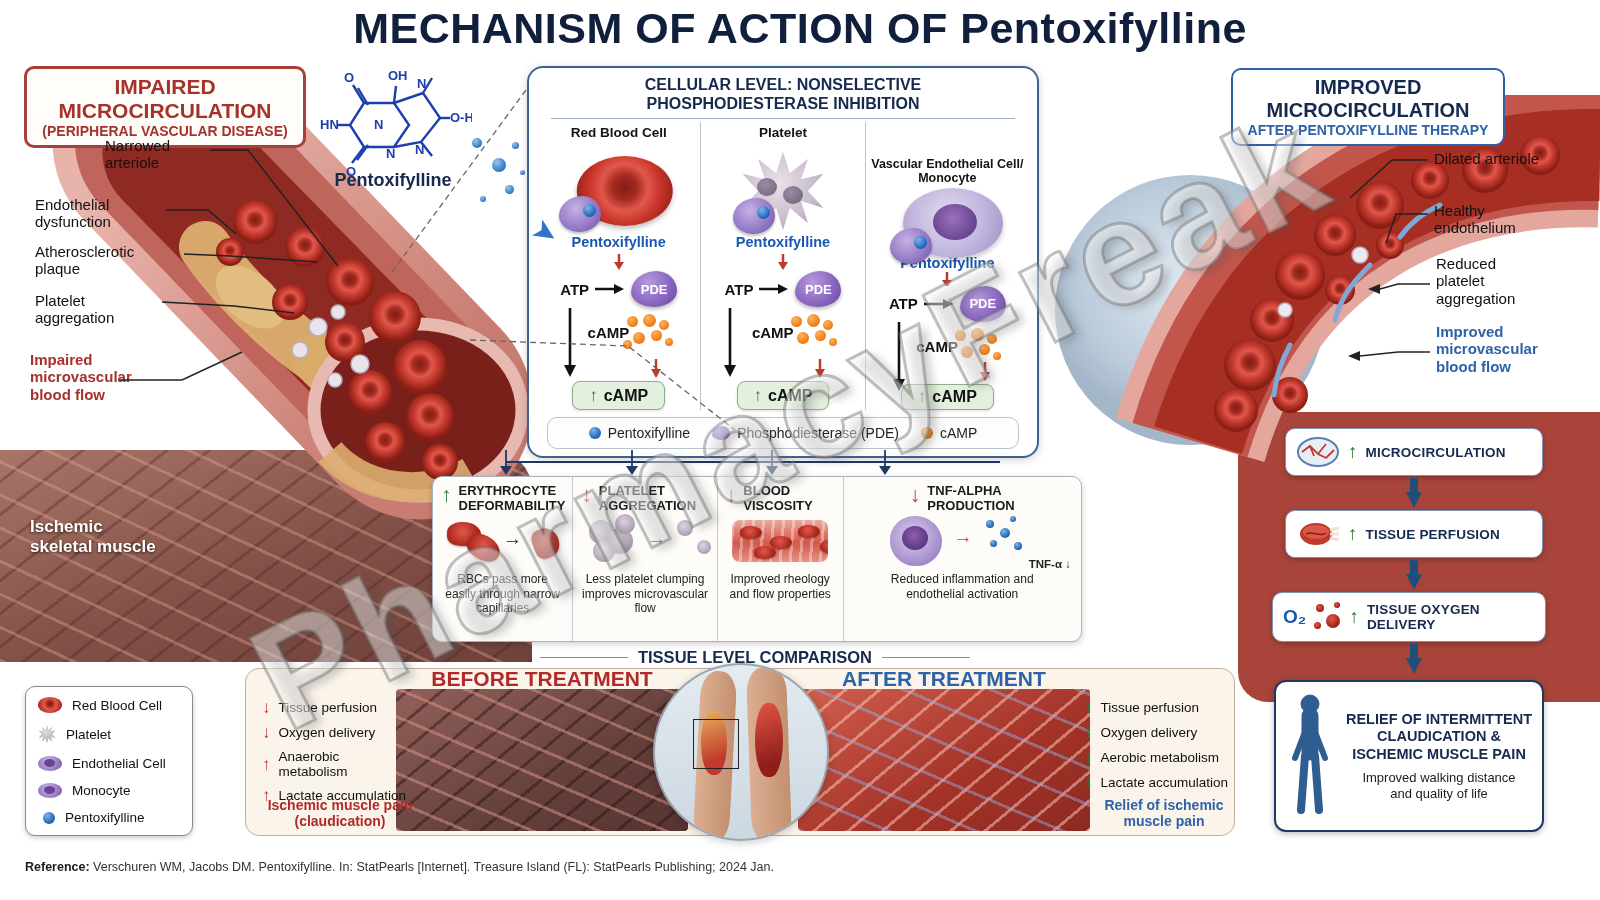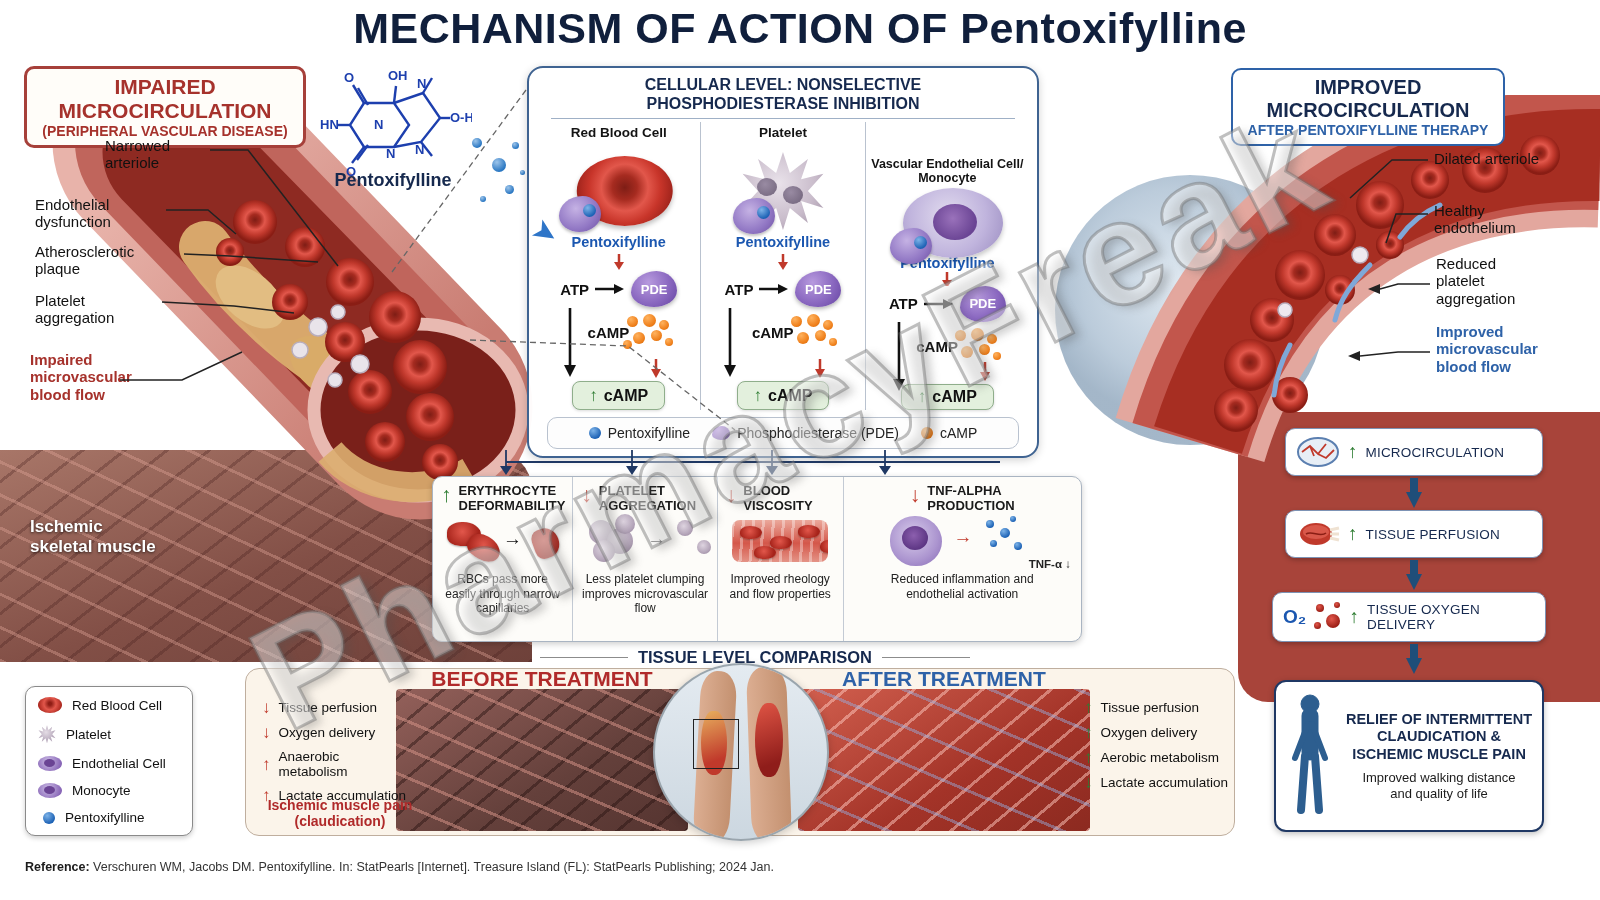--- a/index.html
+++ b/index.html
@@ -165,21 +165,21 @@
     background-color:#a8443a; border-radius:30px 0 0 30px; }
   .art-right { position:absolute; left:1040px; top:95px; width:560px; height:385px; z-index:2; }
 
   
   .out-box { position:absolute; background:#fff; border:1.5px solid #7d93b5; border-radius:10px; z-index:5;
     display:flex; align-items:center; gap:8px; padding:4px 10px; box-shadow:0 2px 5px rgba(0,0,0,.25); }
   .ob1 { left:1285px; top:428px; width:258px; height:48px; }
   .ob2 { left:1285px; top:510px; width:258px; height:48px; }
   .ob3 { left:1272px; top:592px; width:274px; height:50px; }
   .out-arrow-g { color:#2e7d32; font-weight:800; font-size:19px; }
-  .out-label { font-size:13.5px; font-weight:400; color:#16294e; letter-spacing:.2px; }
+  .out-label { font-size:13.5px; font-weight:700; color:#16294e; letter-spacing:.2px; }
   .flow-arrow { position:absolute; left:1406px; width:0; height:0; z-index:5;
     border-left:8px solid transparent; border-right:8px solid transparent; border-top:16px solid #1f4e79; }
   .flow-arrow::before { content:""; position:absolute; left:-4px; top:-30px; width:8px; height:16px; background:#1f4e79; }
   .fa1 { top:492px; } .fa2 { top:574px; } .fa3 { top:658px; }
   .o2-txt { font-size:19px; font-weight:800; color:#1b57b0; }
   .o2-dots { position:relative; width:30px; height:30px; }
   .rdot { position:absolute; border-radius:50%; background:radial-gradient(circle at 40% 35%, #e2574b, #9c1f16 70%); }
   .final-box { position:absolute; left:1274px; top:680px; width:270px; height:152px; z-index:5;
     background:#fff; border:2.5px solid #1f3864; border-radius:12px; display:flex; align-items:center; gap:8px; padding:8px; box-shadow:0 2px 6px rgba(0,0,0,.25); }
   .final-text { flex:1; text-align:center; }
@@ -653,20 +653,24 @@
         </div>
       <div class="tis-item">
           <span class="ar">↑</span>
           <span>Aerobic metabolism</span>
         </div>
       <div class="tis-item">
           <span class="ar" style="color:#2e7d32;">↓</span>
           <span>Lactate accumulation</span>
         </div>
     </div>
+    <div class="tis-footer tf-after">
+      <div>Relief of ischemic</div>
+        <div>muscle pain</div>
+    </div>
 
     <div class="legs-circle">
       <div class="leg leg1"></div>
       <div class="leg leg2"></div>
       <div class="calf1"></div>
       <div class="calf2"></div>
       <div class="calf-box"></div>
     </div>
   </div>
 

